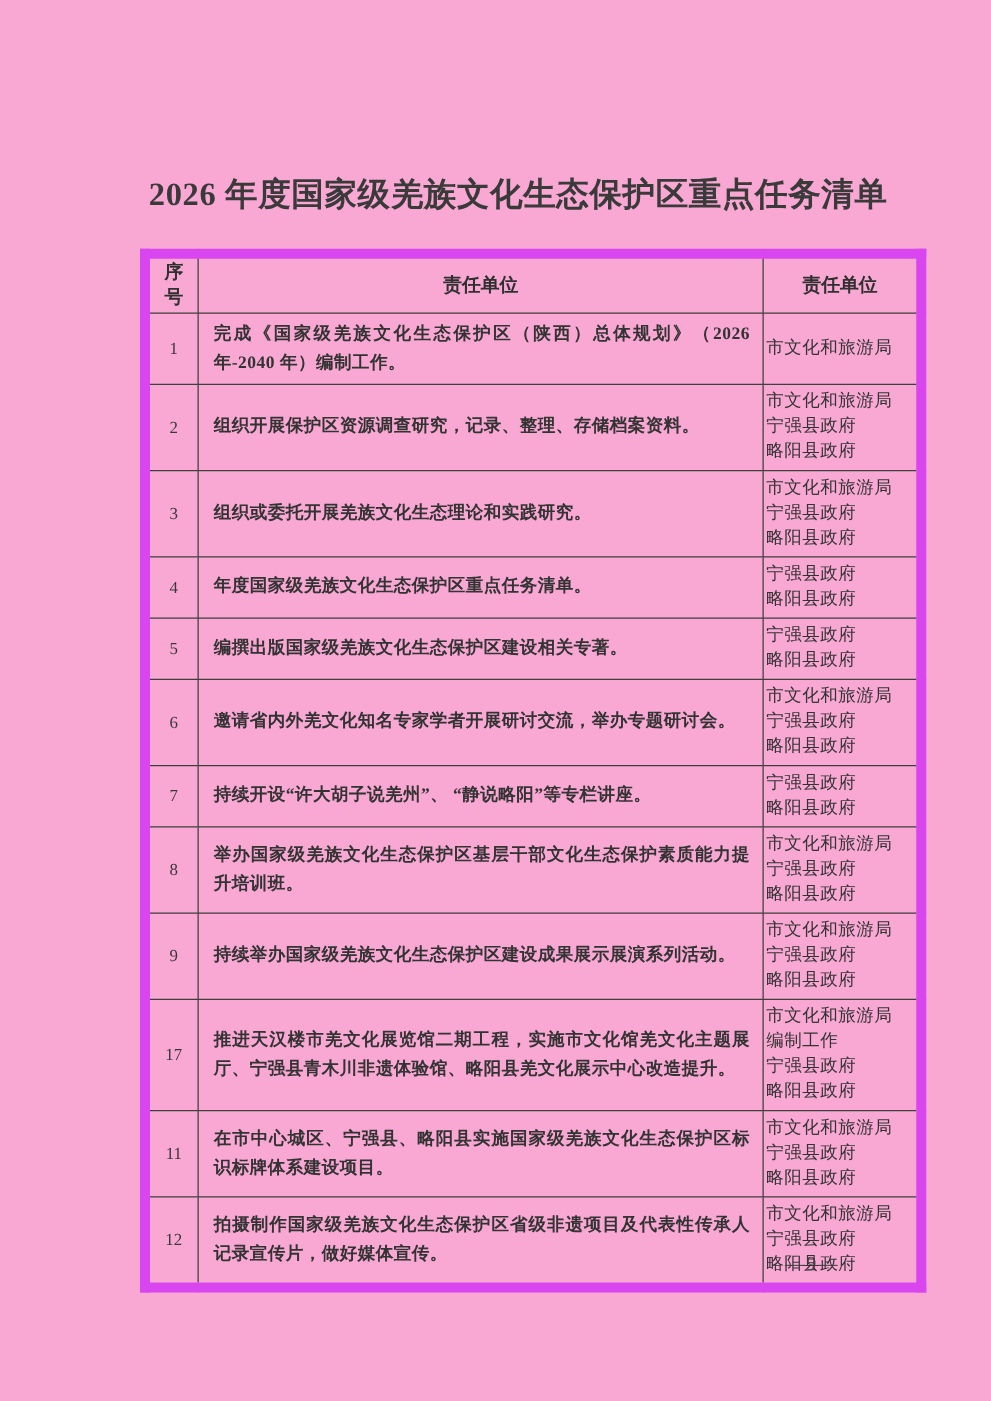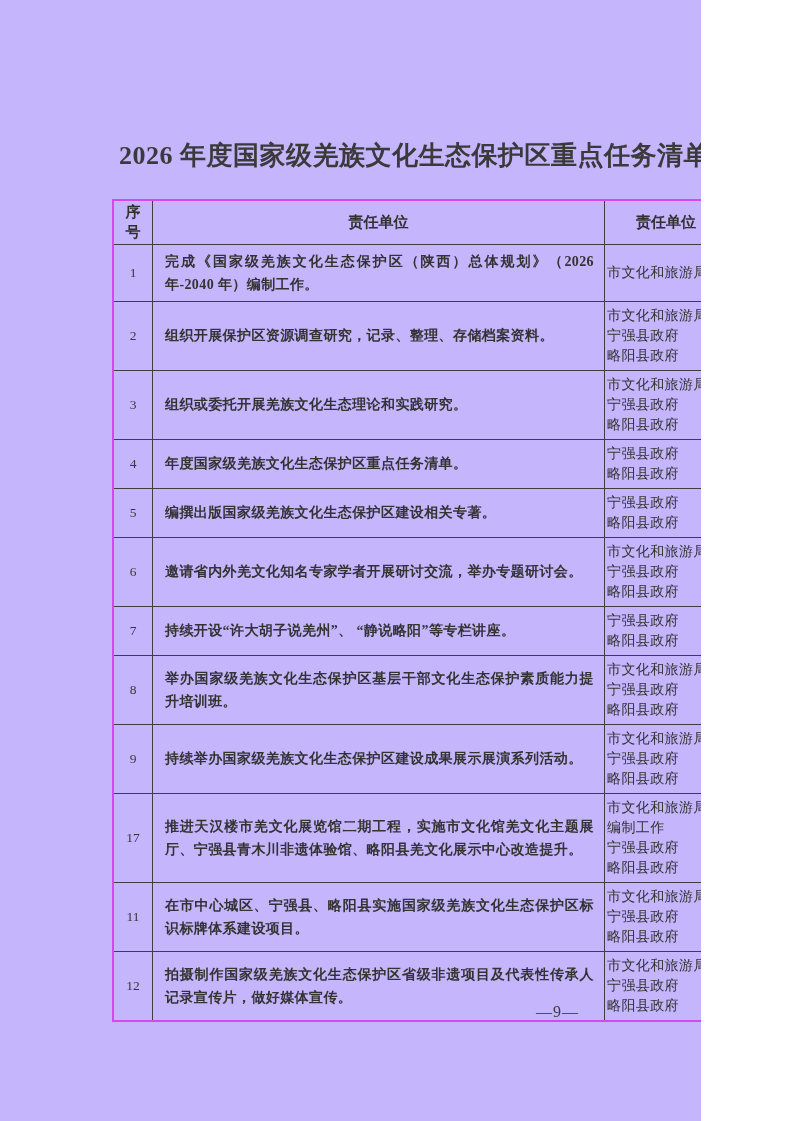--- a/index.html
+++ b/index.html
@@ -2,23 +2,23 @@
 <html><head>
 <meta charset="utf-8">
 <style>
   html, body {
     margin: 0;
     padding: 0;
     background: #ffffff;
   }
   .page {
     position: relative;
-    width: 701px;
+    width: 793px;
     height: 1121px;
-    background: #c4b5fd;
+    background: #f9a8d4;
     font-family: "Liberation Serif", "DejaVu Serif", serif;
     color: #2f2f2f;
     overflow: hidden;
   }
   .content {
     position: absolute;
     left: 112px;
     top: 138px;
     width: 605px;
   }
@@ -28,21 +28,21 @@
     font-size: 26px;
     font-weight: bold;
     color: #3a3a3a;
     letter-spacing: 0.5px;
     white-space: nowrap;
   }
   table.task-table {
     width: 605px;
     border-collapse: collapse;
     table-layout: fixed;
-    border: 2px solid #d946ef;
+    border: 8px solid #d946ef;
     font-size: 14px;
     color: #333333;
   }
   .task-table th, .task-table td {
     border: 1px solid #3f3f3f;
     vertical-align: middle;
   }
   .col-index { width: 36px; }
   .col-task  { width: 449px; }
   .col-unit  { width: 120px; }

